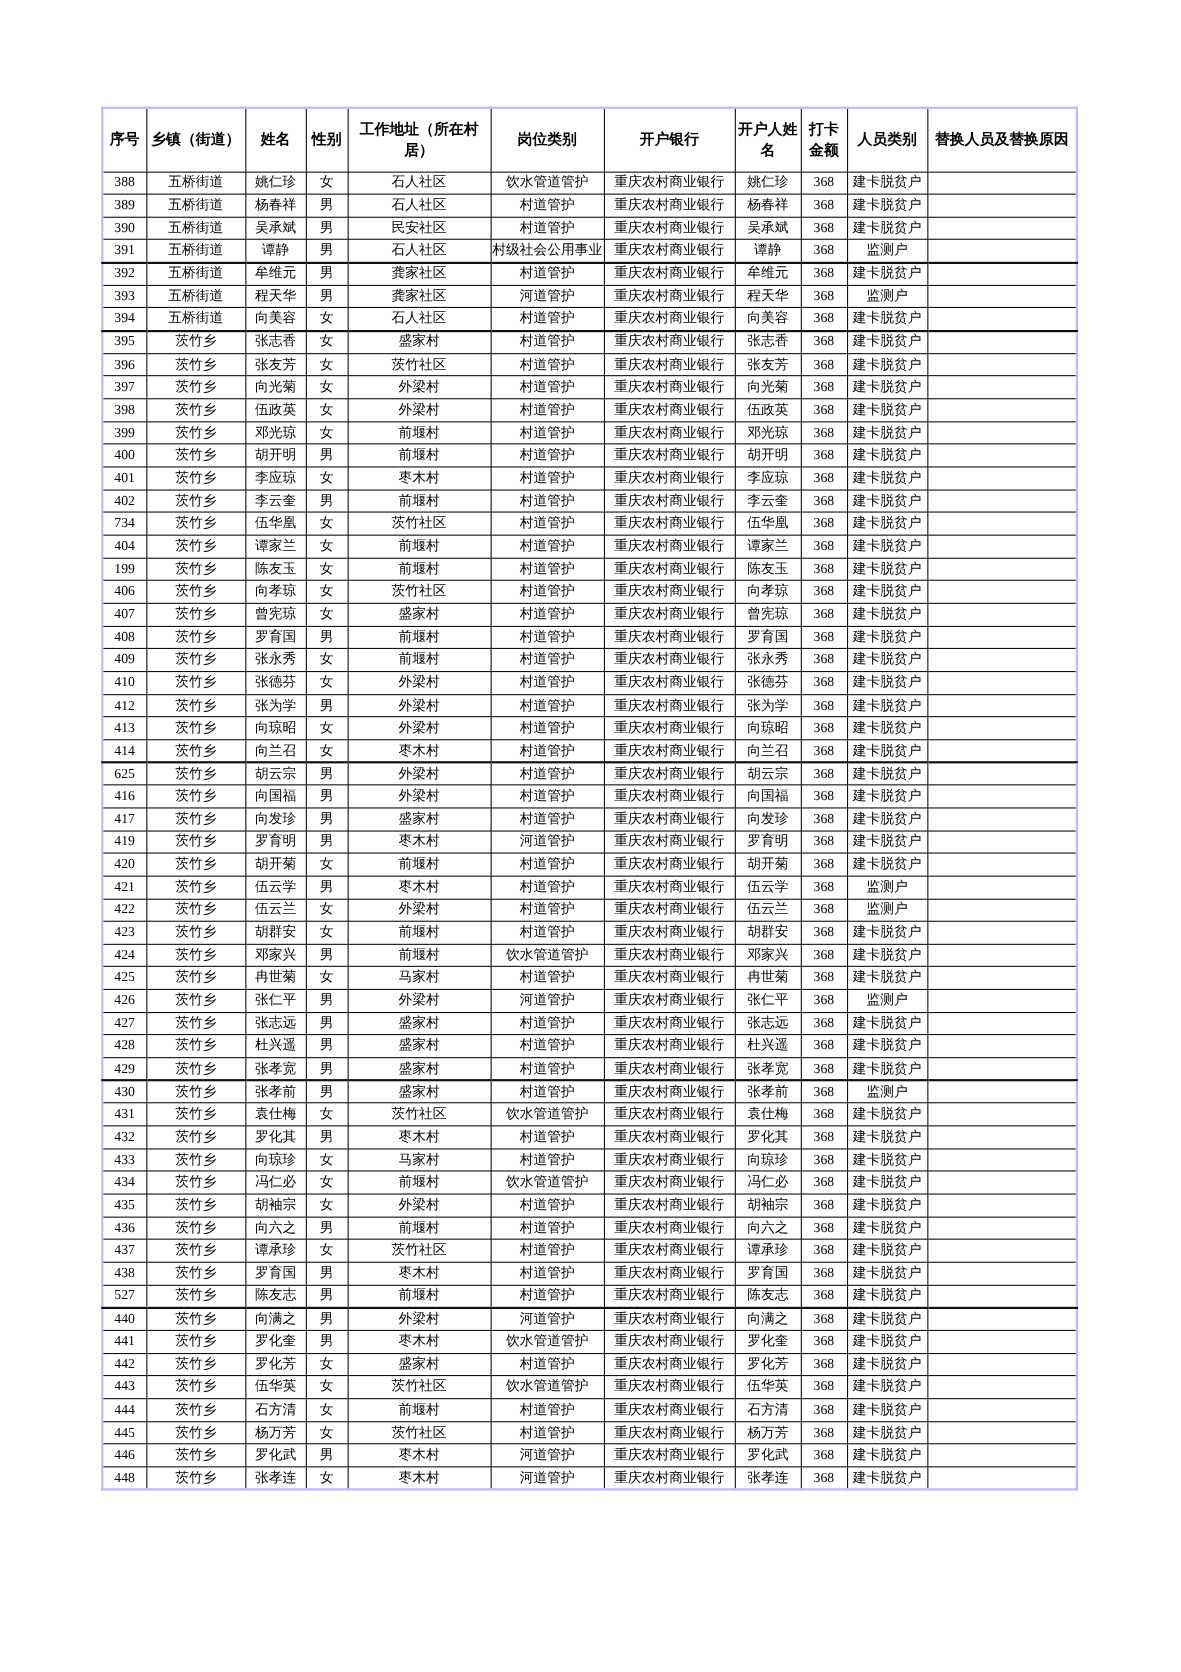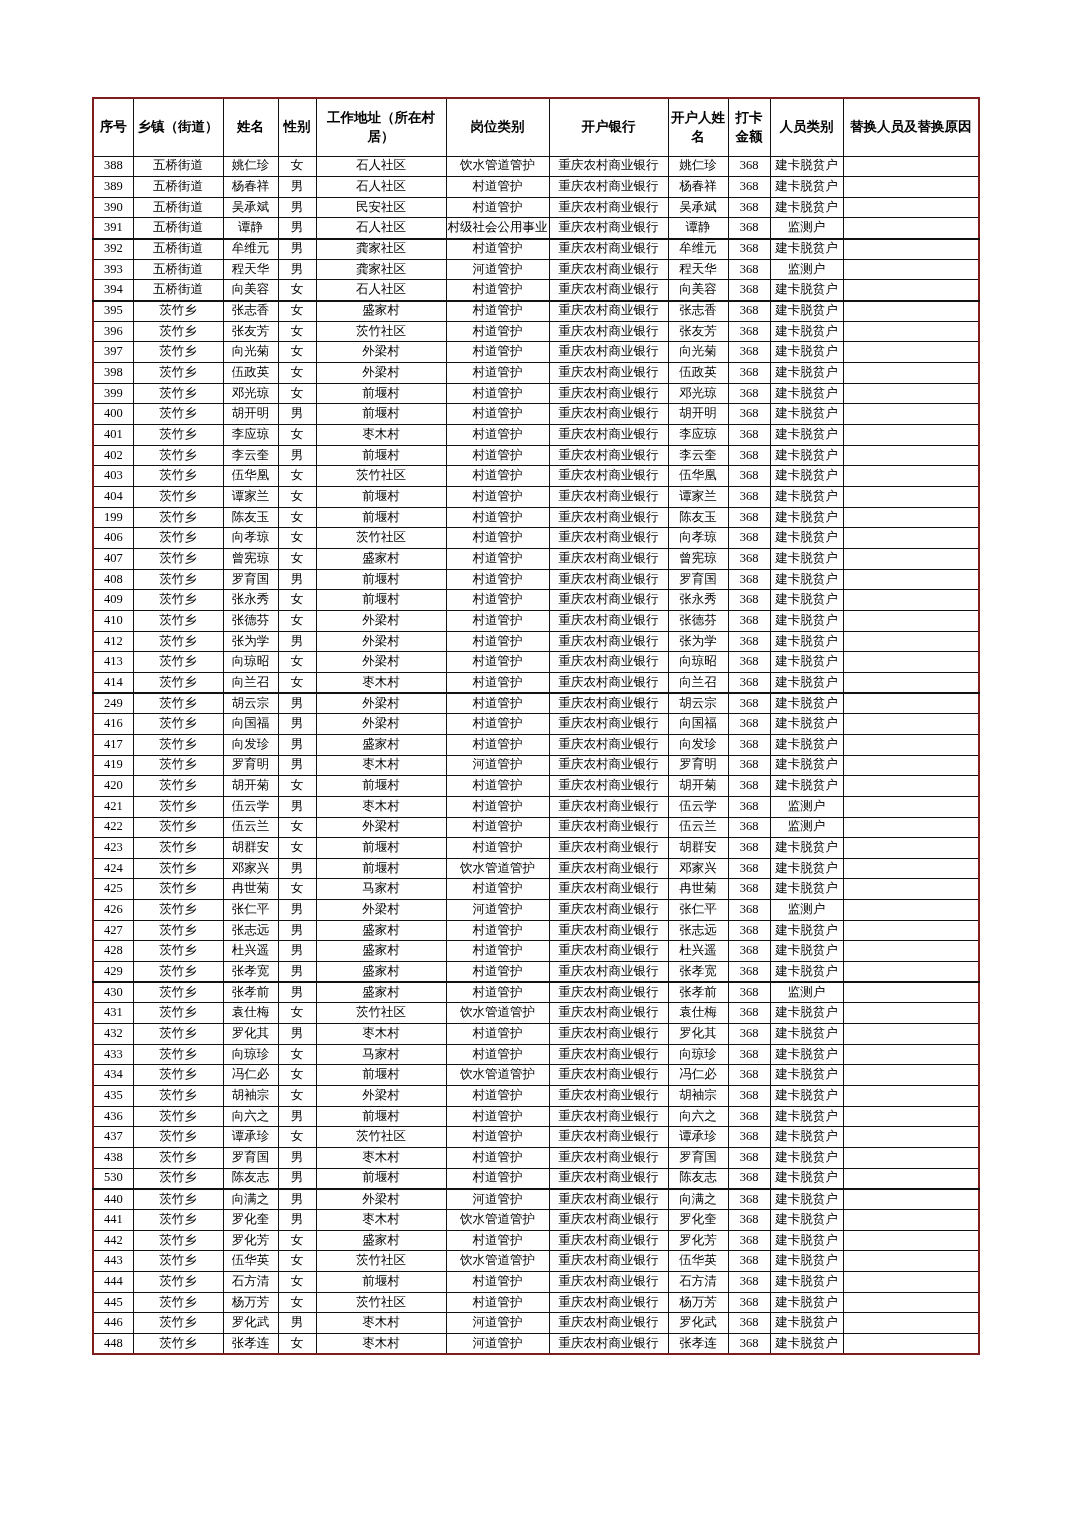--- a/index.html
+++ b/index.html
@@ -16,21 +16,21 @@
     background: #ffffff;
     overflow: hidden;
   }
   table.roster {
     position: absolute;
     left: 92px;
     top: 97px;
     width: 886px;
     border-collapse: collapse;
     table-layout: fixed;
-    border: 2px solid #7f1d1d;
+    border: 2px solid #c4b5fd;
   }
   table.roster th, table.roster td {
     border: 1px solid #111111;
     padding: 0 1px;
     text-align: center;
     vertical-align: middle;
     overflow: hidden;
     white-space: normal;
   }
   table.roster thead tr {
@@ -276,21 +276,21 @@
           <td>男</td>
           <td>前堰村</td>
           <td>村道管护</td>
           <td>重庆农村商业银行</td>
           <td>李云奎</td>
           <td>368</td>
           <td>建卡脱贫户</td>
           <td></td>
         </tr>
         <tr>
-          <td>403</td>
+          <td>734</td>
           <td>茨竹乡</td>
           <td>伍华凰</td>
           <td>女</td>
           <td>茨竹社区</td>
           <td>村道管护</td>
           <td>重庆农村商业银行</td>
           <td>伍华凰</td>
           <td>368</td>
           <td>建卡脱贫户</td>
           <td></td>
@@ -419,21 +419,21 @@
           <td>女</td>
           <td>枣木村</td>
           <td>村道管护</td>
           <td>重庆农村商业银行</td>
           <td>向兰召</td>
           <td>368</td>
           <td>建卡脱贫户</td>
           <td></td>
         </tr>
         <tr class="thick-top">
-          <td>249</td>
+          <td>625</td>
           <td>茨竹乡</td>
           <td>胡云宗</td>
           <td>男</td>
           <td>外梁村</td>
           <td>村道管护</td>
           <td>重庆农村商业银行</td>
           <td>胡云宗</td>
           <td>368</td>
           <td>建卡脱贫户</td>
           <td></td>
@@ -718,21 +718,21 @@
           <td>男</td>
           <td>枣木村</td>
           <td>村道管护</td>
           <td>重庆农村商业银行</td>
           <td>罗育国</td>
           <td>368</td>
           <td>建卡脱贫户</td>
           <td></td>
         </tr>
         <tr>
-          <td>530</td>
+          <td>527</td>
           <td>茨竹乡</td>
           <td>陈友志</td>
           <td>男</td>
           <td>前堰村</td>
           <td>村道管护</td>
           <td>重庆农村商业银行</td>
           <td>陈友志</td>
           <td>368</td>
           <td>建卡脱贫户</td>
           <td></td>

